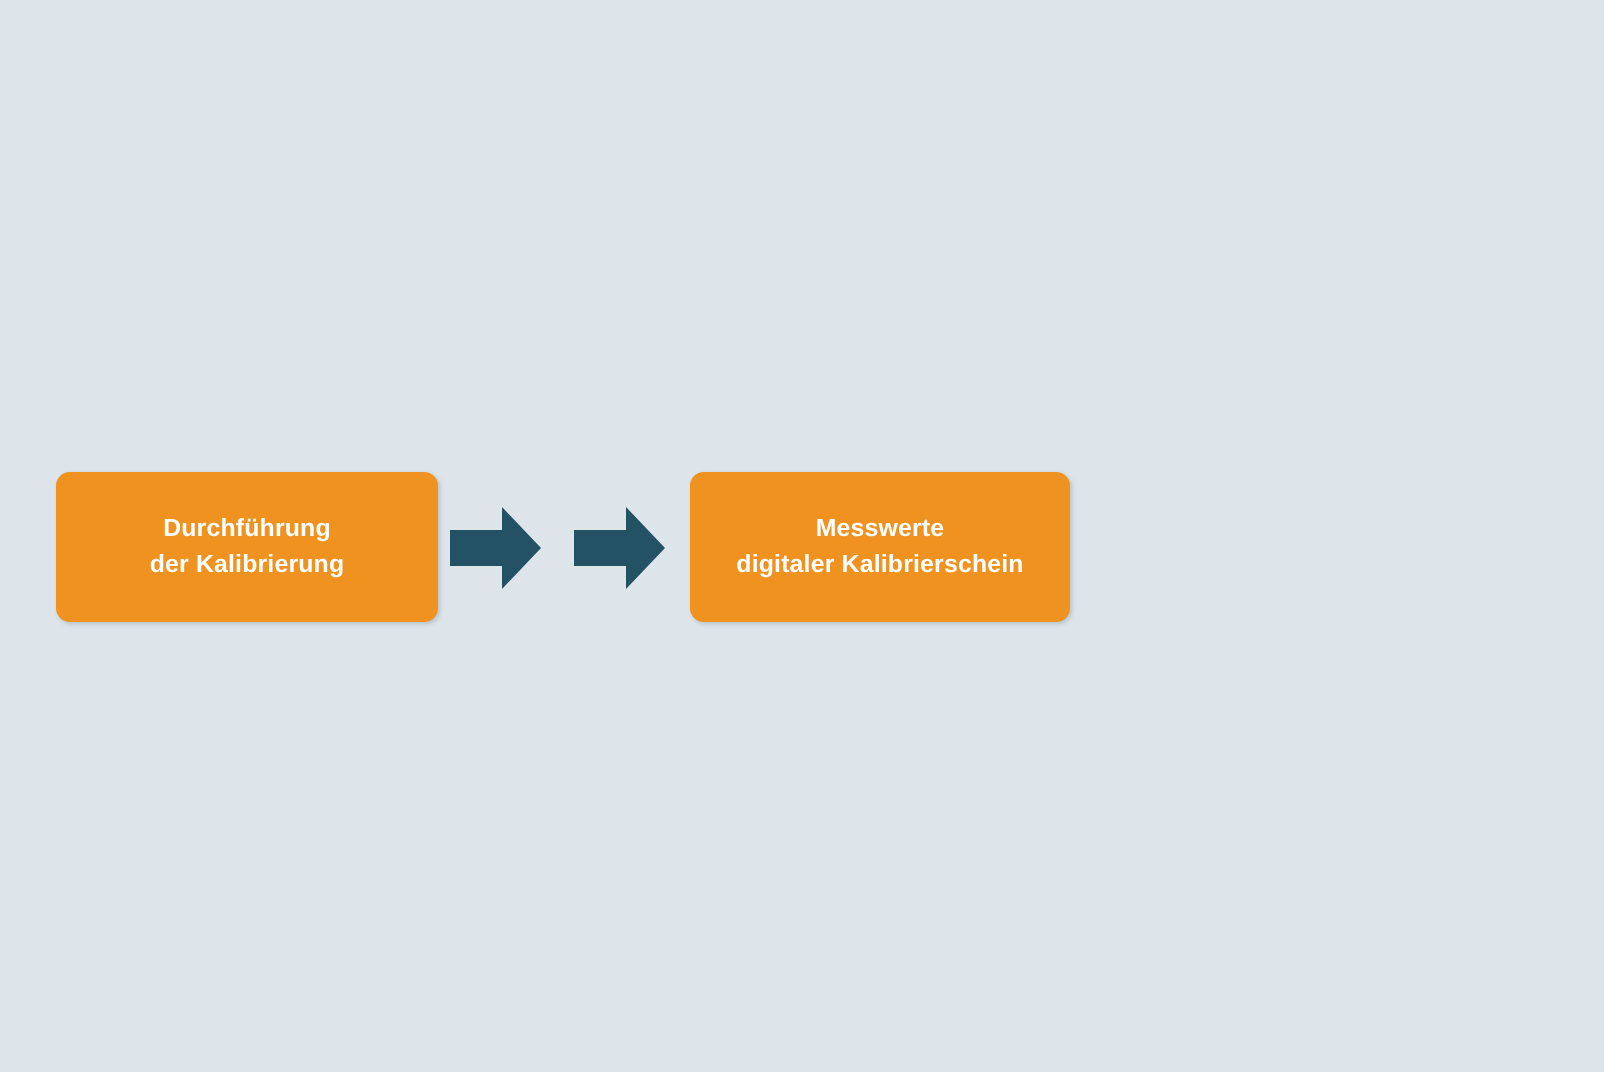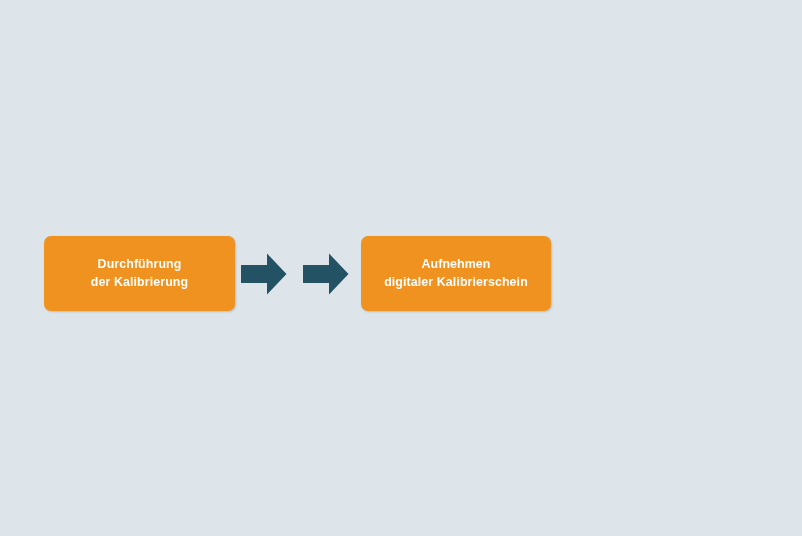--- a/index.html
+++ b/index.html
@@ -23,21 +23,21 @@
   .flow-row {
     position: absolute;
     left: 0;
     top: 236px;
     width: 802px;
     height: 75px;
     display: flex;
     flex-direction: row;
     align-items: center;
     justify-content: flex-start;
-    padding-left: 44px;
+    padding-left: 28px;
     box-sizing: border-box;
   }
   .proc-box {
     position: relative;
     height: 75px;
     background: #f0921f;
     border-radius: 7px;
     box-shadow: 1px 1px 2px rgba(90, 110, 125, 0.30);
     display: flex;
     align-items: center;
@@ -107,19 +107,19 @@
       <span>
         <svg width="46" height="42" viewBox="0 0 46 42" xmlns="http://www.w3.org/2000/svg">
           <polygon points="0,12 26,12 26,0.5 45.5,21 26,41.5 26,30 0,30" fill="#235265"></polygon>
         </svg>
       </span>
     </div>
 
     <div class="gap-d"></div>
 
     <div class="proc-box box-3">
-      <span class="box-label">Aufnehmen
+      <span class="box-label">Messwerte
 digitaler Kalibrierschein</span>
     </div>
 
   </div>
 
 </div>
 
 </body></html>

